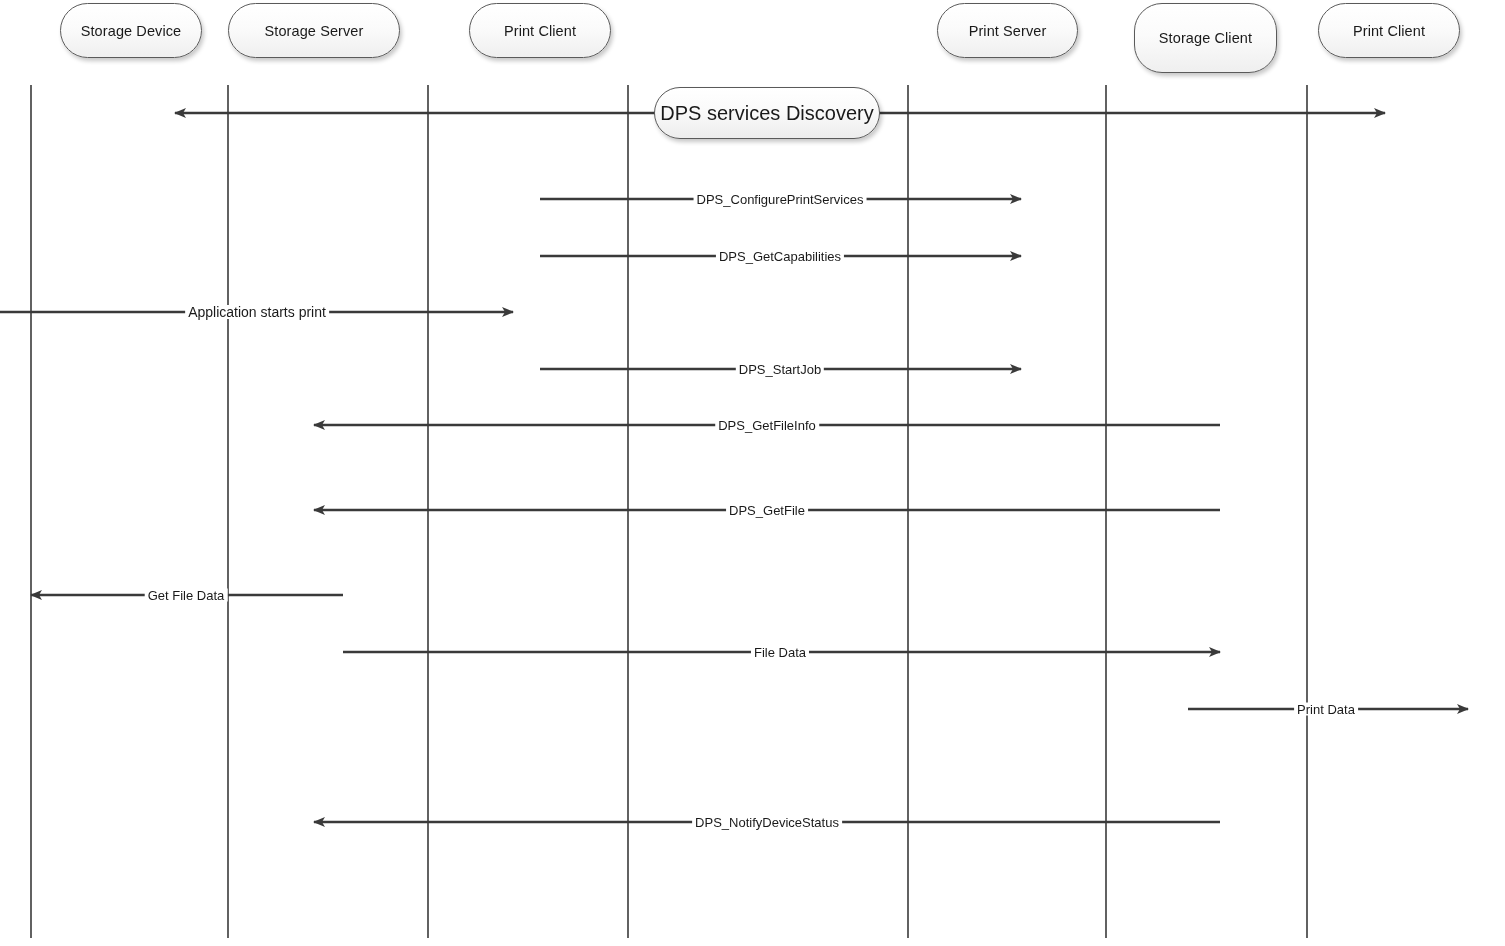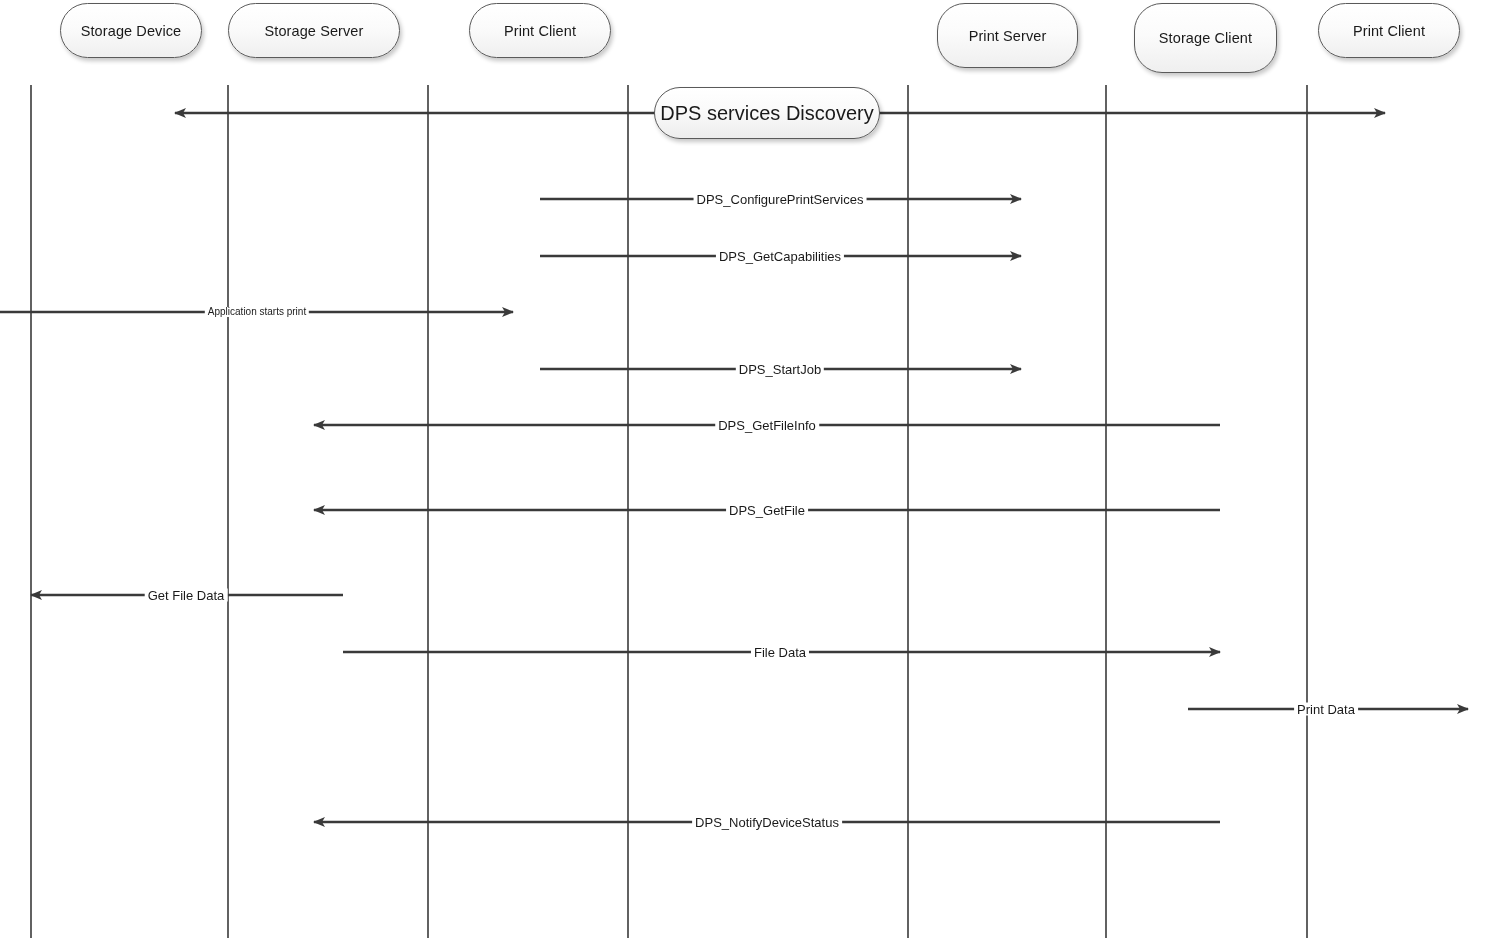--- a/index.html
+++ b/index.html
@@ -57,21 +57,21 @@
     position: absolute;
     transform: translate(-50%, -50%);
     background: #ffffff;
     padding: 0 3px;
     font-size: 13px;
     color: #1a1a1a;
     white-space: nowrap;
     line-height: 1;
   }
   .msg-label.small {
-    font-size: 10px;
+    font-size: 14px;
   }
 </style>
 </head>
 <body>
 
 <div id="diagram-root">
 
   <svg id="seq-svg" viewBox="0 0 1505 946" xmlns="http://www.w3.org/2000/svg">
     <defs>
       <marker id="arrow-end" markerWidth="12" markerHeight="10" refX="11" refY="5" orient="auto" markerUnits="userSpaceOnUse">
@@ -108,21 +108,21 @@
   <div id="lane-boxes">
       <div class="lane-box" style="left: 60px; top: 3px; width: 142px; height: 55px;">
         <span>Storage Device</span>
       </div>
       <div class="lane-box" style="left: 228px; top: 3px; width: 172px; height: 55px;">
         <span>Storage Server</span>
       </div>
       <div class="lane-box" style="left: 469px; top: 3px; width: 142px; height: 55px;">
         <span>Print Client</span>
       </div>
-      <div class="lane-box" style="left: 937px; top: 3px; width: 141px; height: 65px; align-items: center;">
+      <div class="lane-box" style="left: 937px; top: 3px; width: 141px; height: 55px; align-items: center;">
         <span>Print Server</span>
       </div>
       <div class="lane-box" style="left: 1134px; top: 3px; width: 143px; height: 70px;">
         <span>Storage Client</span>
       </div>
       <div class="lane-box" style="left: 1318px; top: 3px; width: 142px; height: 55px;">
         <span>Print Client</span>
       </div>
     </div>
   <div id="note-layer">

